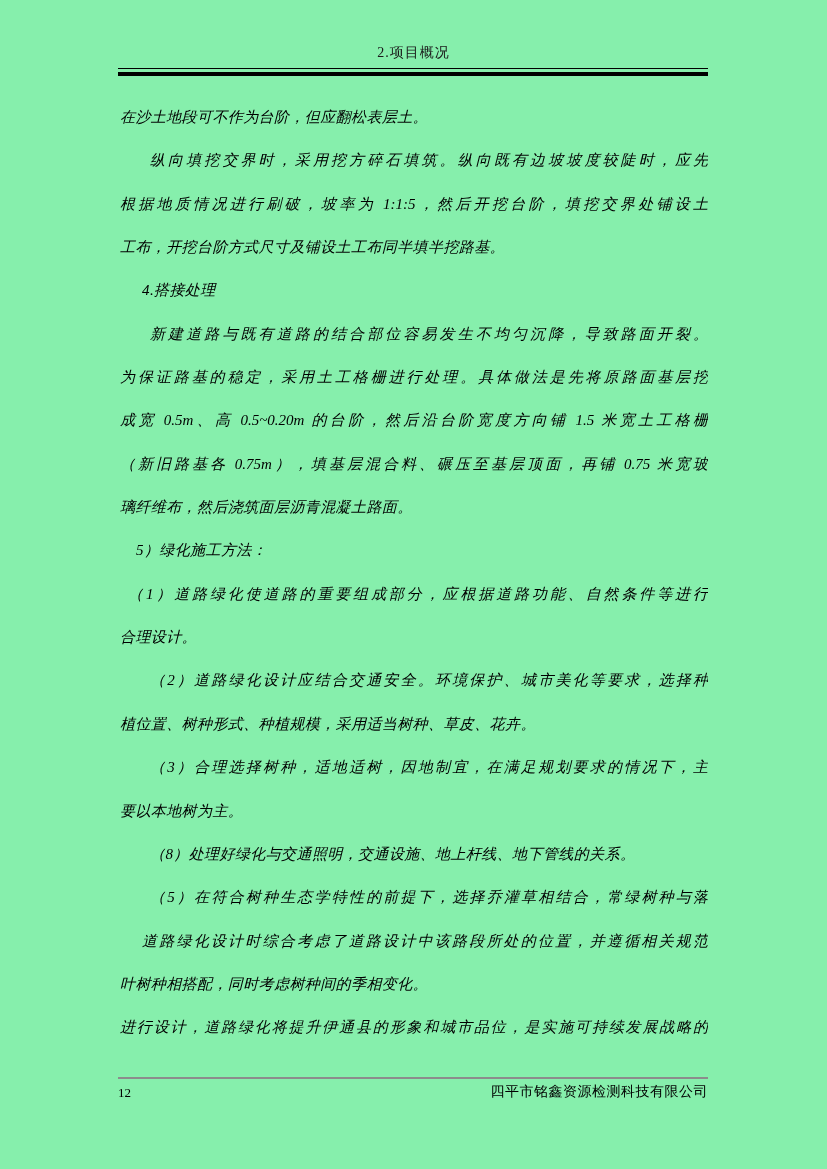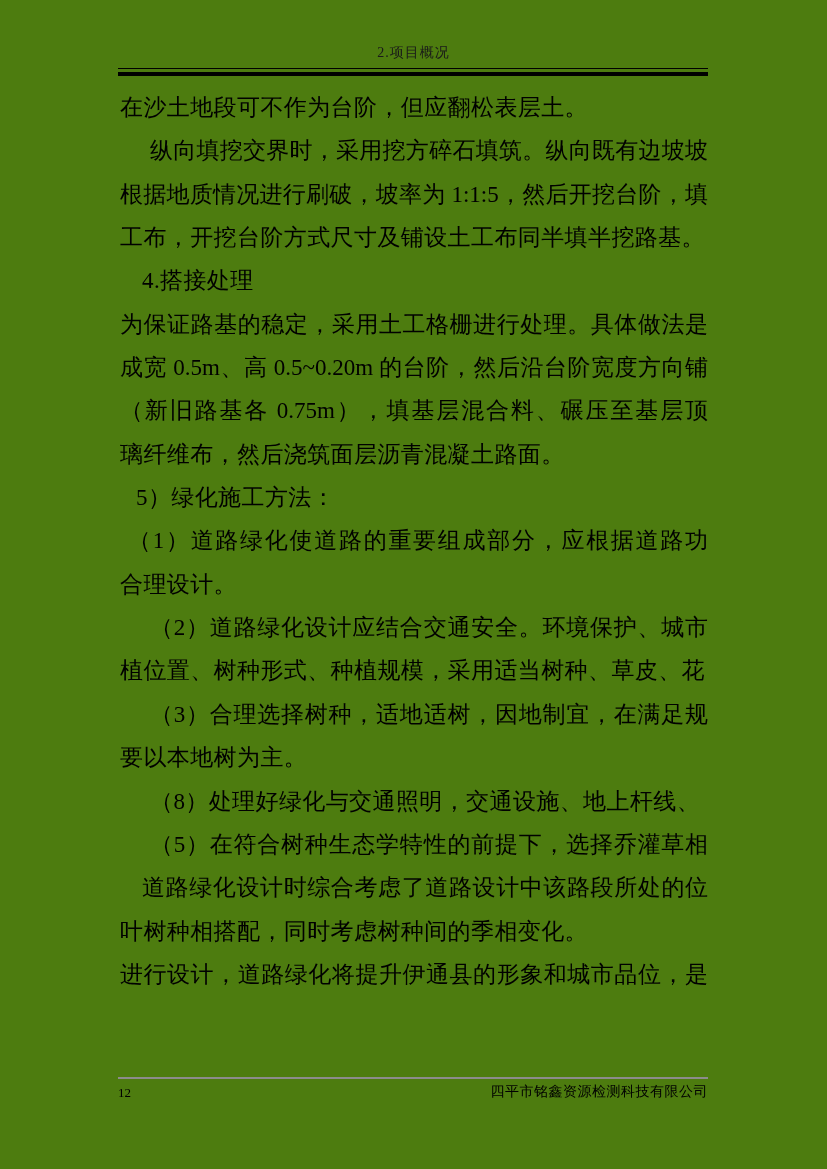--- a/index.html
+++ b/index.html
@@ -4,21 +4,21 @@
 <style>
   html, body {
     margin: 0;
     padding: 0;
     background: #ffffff;
   }
   .page {
     position: relative;
     width: 827px;
     height: 1169px;
-    background: #4d7c0f;
+    background: #86efac;
     font-family: "Liberation Serif", "DejaVu Serif", serif;
     color: #000000;
     overflow: hidden;
   }
   
   .header-title {
     position: absolute;
     top: 44px;
     left: 0;
     right: 0;
@@ -32,25 +32,26 @@
     top: 68px;
     left: 118px;
     width: 590px;
     height: 2.5px;               
     border-top: 1.5px solid #000;
     border-bottom: 4px solid #000;
   }
   
   .content {
     position: absolute;
-    top: 86px;
+    top: 96px;
     left: 120px;
     width: 588px;
-    font-size: 23px;
+    font-size: 15px;
     line-height: 43.35px;
+    font-style: italic;
   }
   .line {
     height: 43.35px;
     overflow: hidden;
     white-space: normal;
     text-align: left;
     letter-spacing: 0.4px;
   }
   .fill {
     text-align: justify;
@@ -103,20 +104,21 @@
   <div class="header-title">2.项目概况</div>
 
   <div class="header-rule"></div>
 
   <div class="content">
     <div class="line">在沙土地段可不作为台阶，但应翻松表层土。</div>
     <div class="line ind2 fill">纵向填挖交界时，采用挖方碎石填筑。纵向既有边坡坡度较陡时，应先</div>
     <div class="line fill">根据地质情况进行刷破，坡率为 1:1:5，然后开挖台阶，填挖交界处铺设土</div>
     <div class="line">工布，开挖台阶方式尺寸及铺设土工布同半填半挖路基。</div>
     <div class="line ind12">4.搭接处理</div>
+    <div class="line ind2 fill">新建道路与既有道路的结合部位容易发生不均匀沉降，导致路面开裂。</div>
     <div class="line fill">为保证路基的稳定，采用土工格栅进行处理。具体做法是先将原路面基层挖</div>
     <div class="line fill">成宽 0.5m、高 0.5~0.20m 的台阶，然后沿台阶宽度方向铺 1.5 米宽土工格栅</div>
     <div class="line fill">（新旧路基各 0.75m），填基层混合料、碾压至基层顶面，再铺 0.75 米宽玻</div>
     <div class="line">璃纤维布，然后浇筑面层沥青混凝土路面。</div>
     <div class="line ind08">5）绿化施工方法：</div>
     <div class="line ind05 fill">（1）道路绿化使道路的重要组成部分，应根据道路功能、自然条件等进行</div>
     <div class="line">合理设计。</div>
     <div class="line ind2 fill">（2）道路绿化设计应结合交通安全。环境保护、城市美化等要求，选择种</div>
     <div class="line">植位置、树种形式、种植规模，采用适当树种、草皮、花卉。</div>
     <div class="line ind2 fill">（3）合理选择树种，适地适树，因地制宜，在满足规划要求的情况下，主</div>

